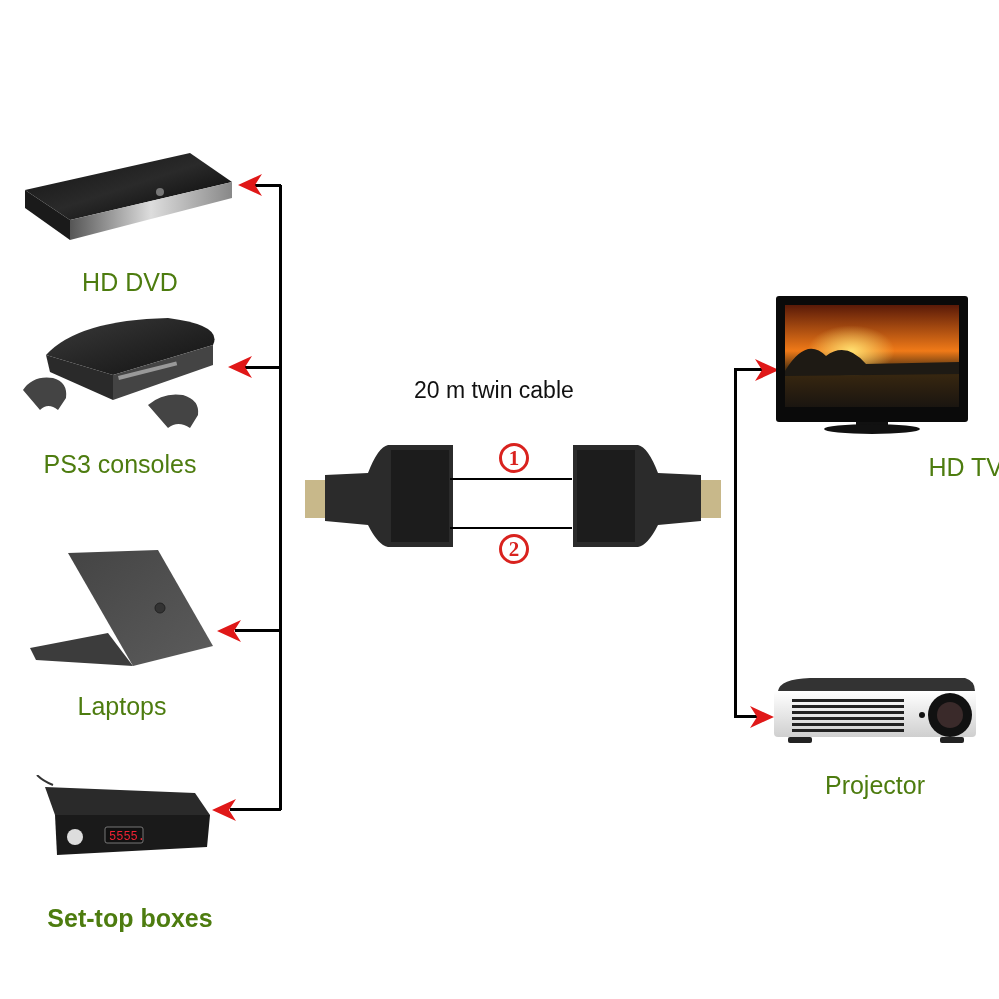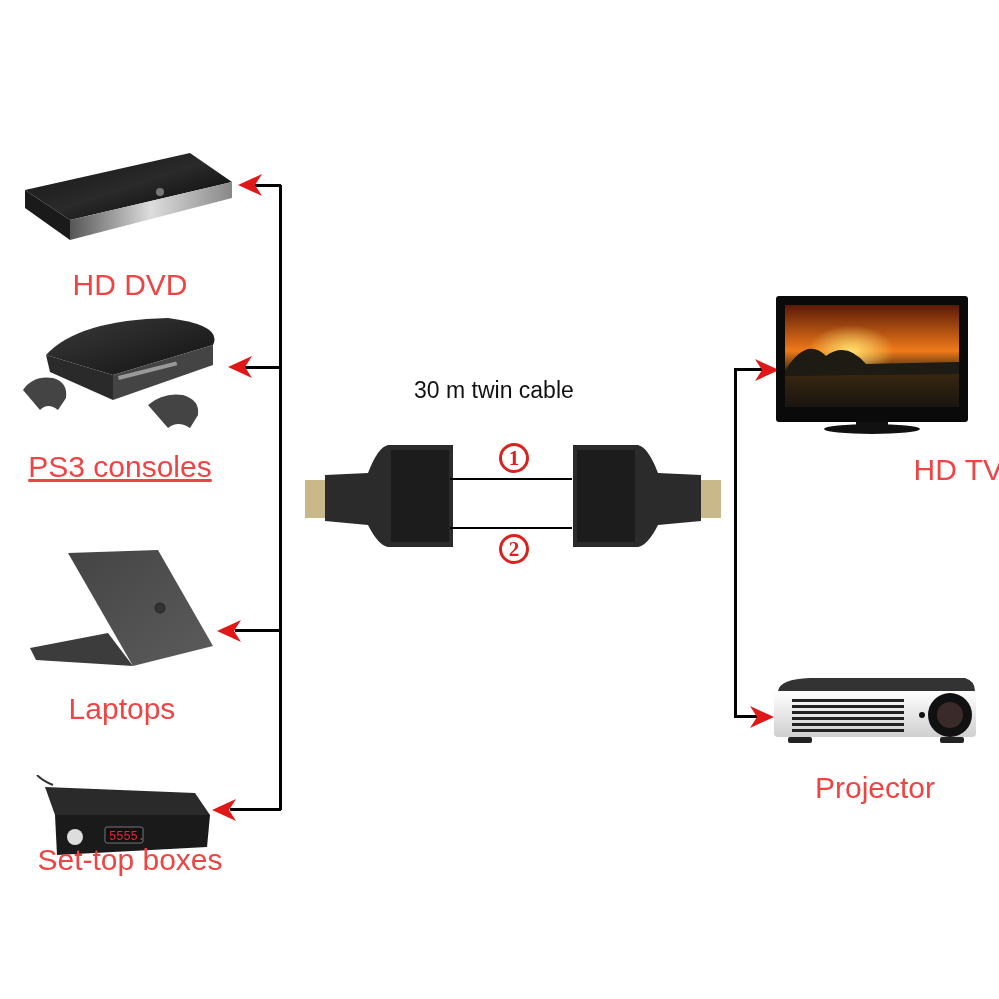--- a/index.html
+++ b/index.html
@@ -1,18 +1,18 @@
 <!DOCTYPE html>
 <html><head>
 <meta charset="utf-8">
 <style>
   html,body{margin:0;padding:0;background:#ffffff;}
   body{width:999px;height:999px;position:relative;overflow:hidden;font-family:"Liberation Sans",sans-serif;}
   .abs{position:absolute;}
-  .label{position:absolute;font-size:30px;color:#ef4444;text-align:center;white-space:nowrap;}
+  .label{position:absolute;font-size:25px;color:#4d7c0f;text-align:center;white-space:nowrap;}
   .title{position:absolute;font-size:23px;color:#111;white-space:nowrap;}
   .line{position:absolute;background:#000;}
   .num{position:absolute;width:30px;height:30px;border:3px solid #d9221e;border-radius:50%;box-sizing:border-box;color:#d9221e;font-family:"Liberation Serif",serif;font-weight:bold;font-size:21px;line-height:24px;text-align:center;}
 </style>
 </head>
 <body>
 
 <div class="line" style="left:279px;top:185px;width:3px;height:625px;"></div>
 <div class="line" style="left:255px;top:184px;width:26px;height:3px;"></div>
 <div class="line" style="left:245px;top:366px;width:36px;height:3px;"></div>
@@ -73,21 +73,21 @@
         </linearGradient>
       </defs>
     <path d="M28,45 Q60,10 150,8 Q205,15 195,35 L95,65 Z" fill="url(#ps3)"></path>
     <polygon points="28,45 95,65 95,90 32,62" fill="#2a2a2a"></polygon>
     <polygon points="95,65 195,35 195,55 95,90" fill="#444"></polygon>
     <rect x="100" y="66" width="60" height="4" fill="#999" transform="rotate(-14 100 66)"></rect>
     <path d="M5,80 Q15,65 35,68 Q50,72 48,88 L40,100 Q30,92 22,100 Z" fill="#444"></path>
     <path d="M130,95 Q145,82 165,85 Q182,90 180,105 L172,118 Q160,110 150,118 Z" fill="#444"></path>
   </svg>
 </div>
-<div class="label" style="left:10px;top:450px;width:220px;text-decoration:underline;">PS3 consoles</div>
+<div class="label" style="left:10px;top:450px;width:220px;">PS3 consoles</div>
 
 <div class="abs" style="left:28px;top:548px;width:190px;height:125px;">
   <svg width="190" height="125" viewBox="0 0 190 125">
     <defs>
         <linearGradient id="lap" x1="0" y1="0" x2="1" y2="1">
           <stop offset="0" stop-color="#444"></stop>
           <stop offset="1" stop-color="#5c5c5c"></stop>
         </linearGradient>
       </defs>
     <polygon points="40,5 130,2 185,98 105,118" fill="url(#lap)"></polygon>
@@ -100,23 +100,23 @@
 <div class="abs" style="left:35px;top:775px;width:180px;height:90px;text-decoration:underline;">
   <svg width="180" height="90" viewBox="0 0 180 90">
     <polygon points="10,12 160,18 175,40 20,40" fill="#2a2a2a"></polygon>
     <polygon points="20,40 175,40 172,72 22,80" fill="#1a1a1a"></polygon>
     <path d="M2,0 Q8,6 18,10" stroke="#333" stroke-width="2" fill="none"></path>
     <circle cx="40" cy="62" r="8" fill="#ddd"></circle>
     <rect x="70" y="52" width="38" height="16" rx="2" fill="#111" stroke="#777"></rect>
     <text x="74" y="65" font-family="Liberation Mono, monospace" font-size="12" fill="#e23">5555.</text>
   </svg>
 </div>
-<div class="label" style="left:20px;top:843px;width:220px;">Set-top boxes</div>
+<div class="label" style="left:20px;top:904px;width:220px;font-weight:bold;">Set-top boxes</div>
 
-<div class="title" style="left:414px;top:377px;">30 m twin cable</div>
+<div class="title" style="left:414px;top:377px;">20 m twin cable</div>
 
 <div class="abs" style="left:303px;top:445px;width:155px;height:110px;">
   <svg width="155" height="110" viewBox="0 0 155 110">
     <rect x="2" y="35" width="22" height="38" fill="#c8b88a"></rect>
     <path d="M22,30 L65,28 Q75,2 85,0 L150,0 L150,102 L85,102 Q75,100 65,80 L22,76 Z" fill="#2b2b2b"></path>
     <rect x="88" y="5" width="58" height="92" fill="#1c1c1c"></rect>
   </svg>
 </div>
 
 <div class="abs" style="left:568px;top:445px;width:155px;height:110px;">

